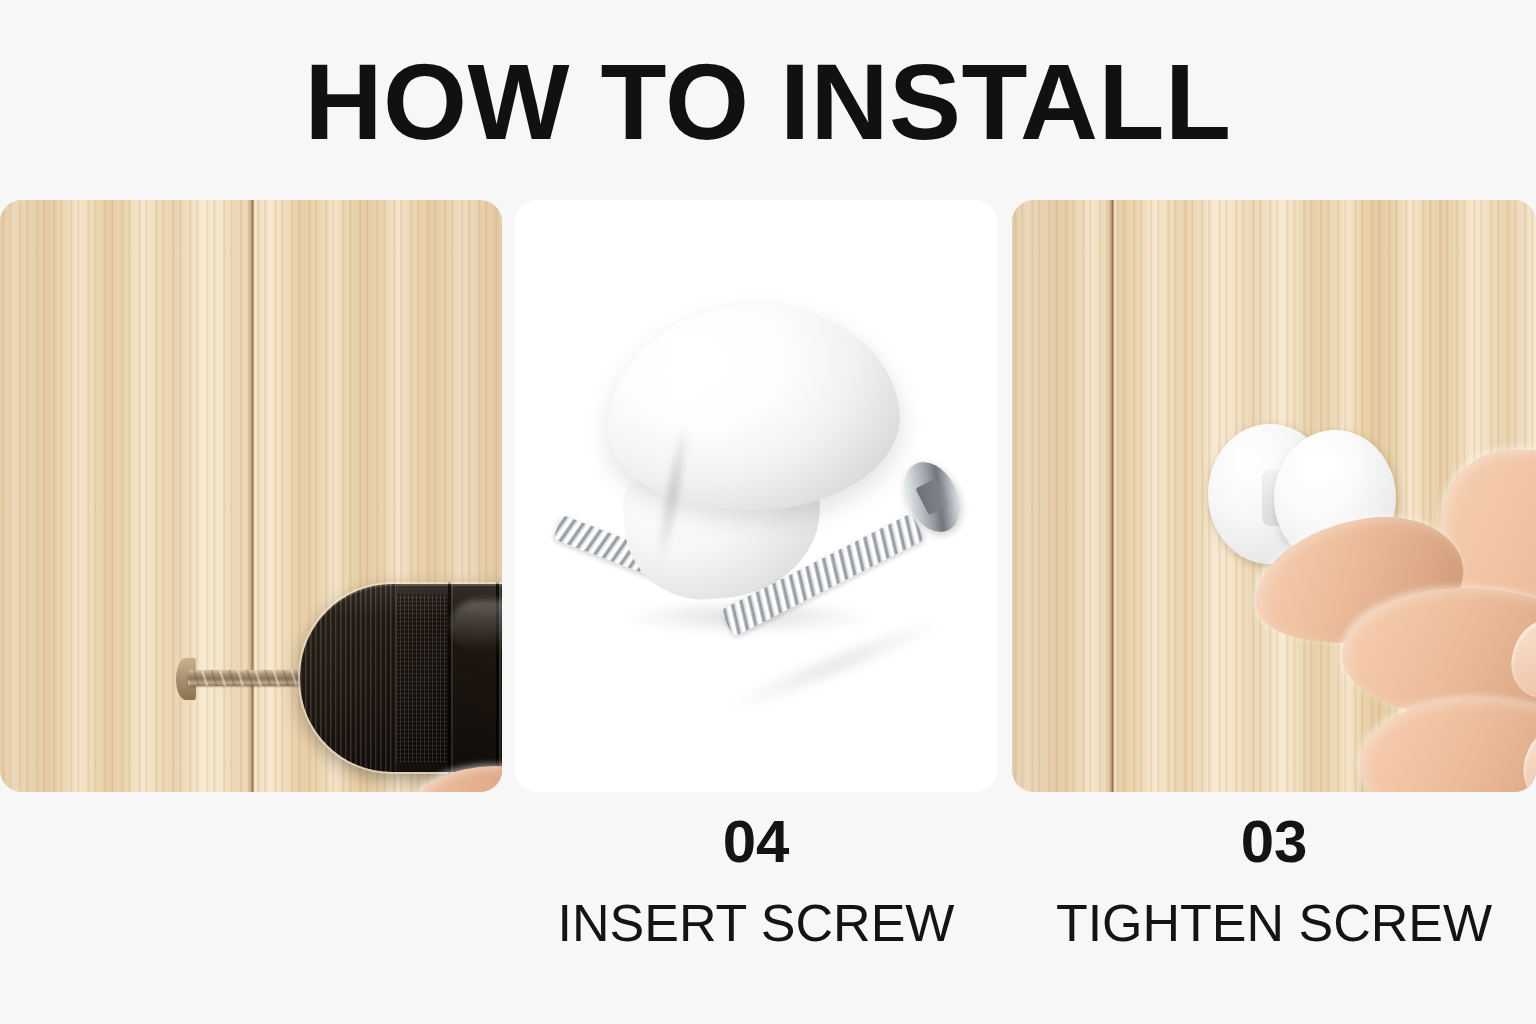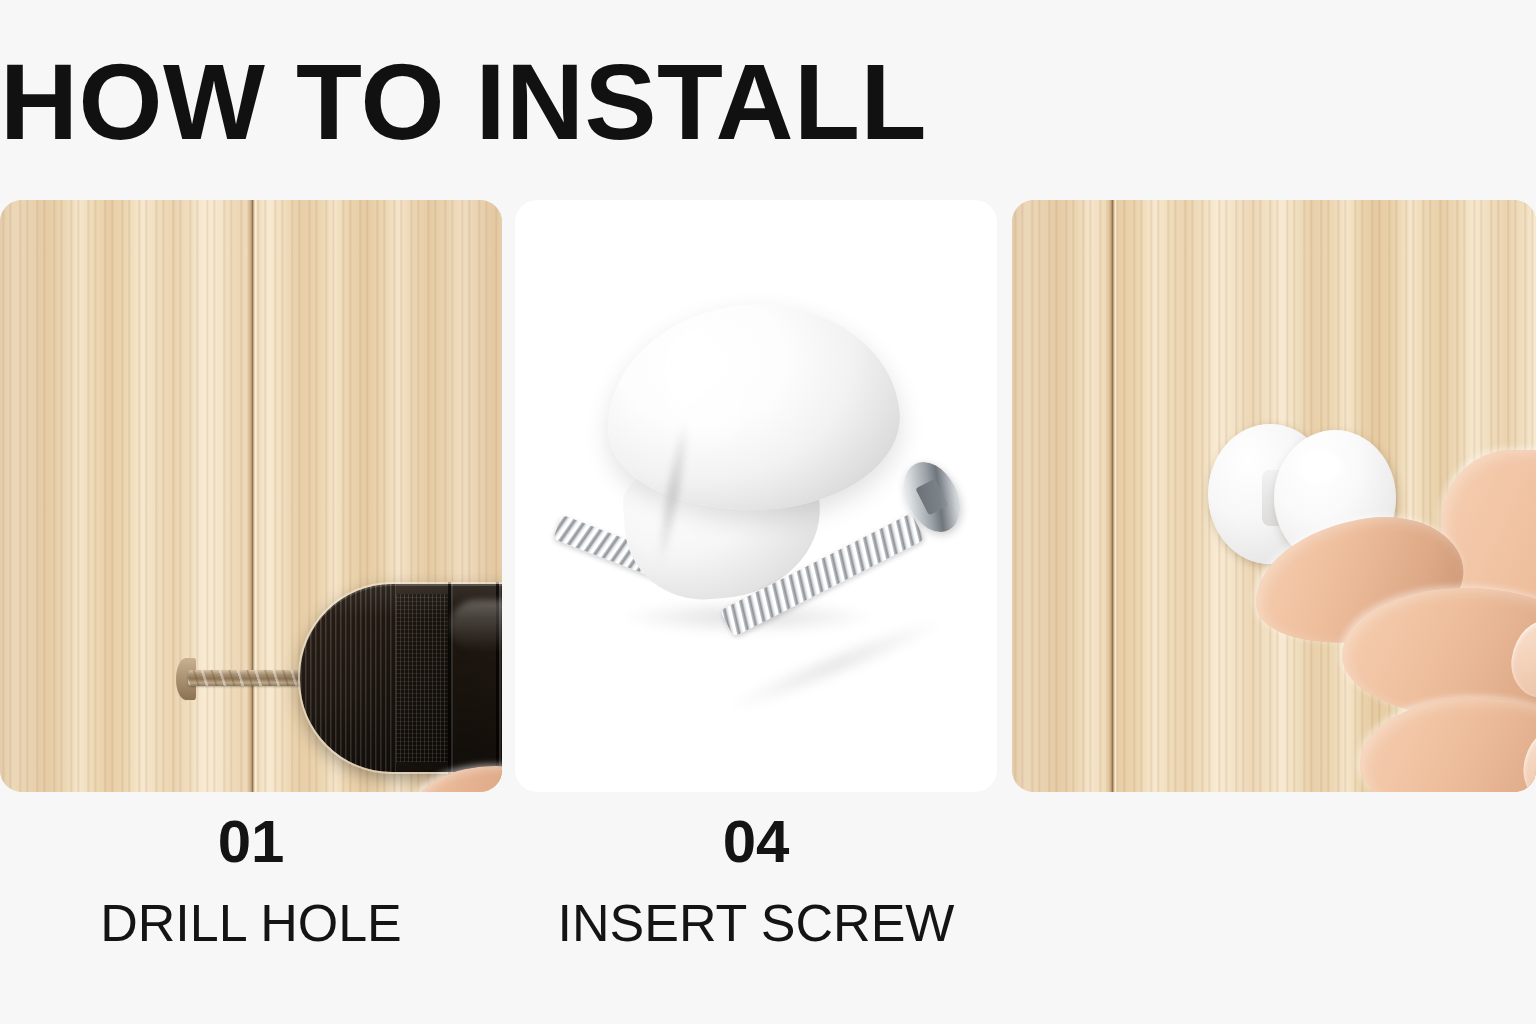--- a/index.html
+++ b/index.html
@@ -14,20 +14,21 @@
     overflow: hidden;
     position: relative;
   }
 
   
   #title {
     position: absolute;
     top: 48px;
     left: 0;
     width: 1536px;
+    text-align: center;
     font-size: 108px;
     font-weight: bold;
     letter-spacing: 0.5px;
     color: #111111;
     line-height: 1.0;
     white-space: nowrap;
   }
 
   
   #panels {
@@ -449,23 +450,23 @@
     <div id="f3-mid" class="finger-3"></div>
 
     <div class="nail" id="n1"></div>
     <div class="nail" id="n2"></div>
 
   </div>
 </div>
 
 <div id="captions">
 
-  <div class="caption" id="cap-1">
-    <div class="step-number">01</div>
-    <div class="step-label">DRILL HOLE</div>
-  </div>
 
   <div class="caption" id="cap-2">
     <div class="step-number">04</div>
     <div class="step-label">INSERT SCREW</div>
   </div>
 
+  <div class="caption" id="cap-3">
+    <div class="step-number">03</div>
+    <div class="step-label">TIGHTEN SCREW</div>
+  </div>
 </div>
 
 </body></html>

